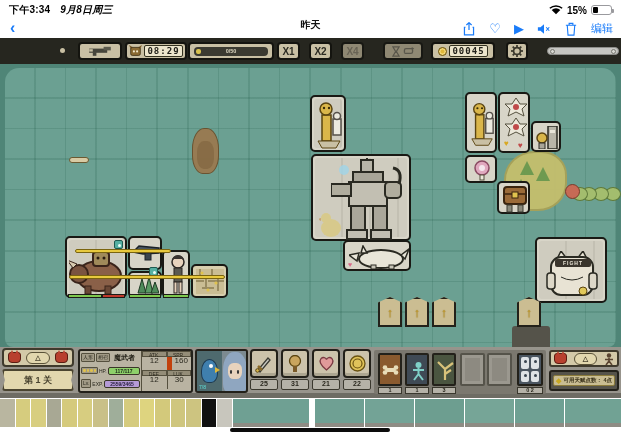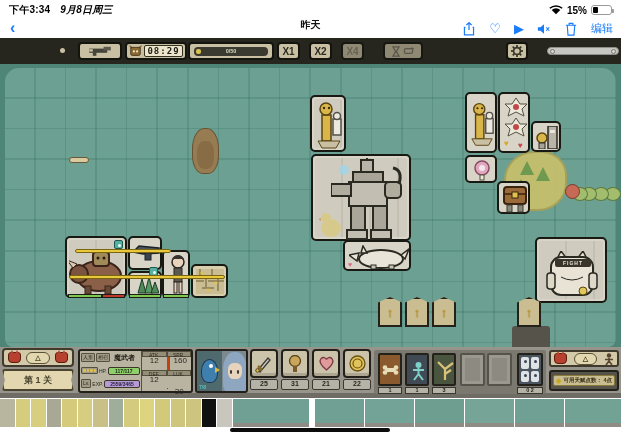--- a/index.html
+++ b/index.html
@@ -269,20 +269,24 @@
       <div class="panel dim" style="left:383px;width:40px;">
         <svg width="8" height="11" viewBox="0 0 10 14">
           <path d="M1 1 H9 L5.5 7 L9 13 H1 L4.5 7 Z" fill="none" stroke="#6b675a" stroke-width="1.6"></path>
         </svg>
         <svg width="13" height="10" viewBox="0 0 16 12">
           <path d="M3 8 V5 a2 2 0 0 1 2-2 h8 M13 4 V7 a2 2 0 0 1 -2 2 H3" fill="none" stroke="#6b675a" stroke-width="1.6"></path>
           <path d="M12 1 L15 3 L12 5 Z" fill="#6b675a"></path>
         </svg>
       </div>
 
+      <div class="panel" style="left:431px;width:64px;">
+        <div class="coin"></div>
+        <span class="digitbox">00045</span>
+      </div>
 
       <div class="panel" style="left:506px;width:22px;">
         <svg width="12" height="12" viewBox="0 0 14 14">
           <circle cx="7" cy="7" r="4" fill="none" stroke="#3a382c" stroke-width="2"></circle>
           <g stroke="#3a382c" stroke-width="2">
               <path d="M7 0 V3"></path>
               <path d="M7 11 V14"></path>
               <path d="M0 7 H3"></path>
               <path d="M11 7 H14"></path>
           <path d="M2 2 L4 4"></path>
@@ -533,25 +537,25 @@
             <div class="srow">
               <span class="tag">Lv.</span>
               <span>EXP.</span>
               <span class="bar exp">2559/3465</span>
             </div>
           </div>
           <div style="flex:1;display:grid;grid-template-columns:1fr 1fr;grid-template-rows:6px 13px 6px 13px;">
             <div class="statcell stathead" style="width:auto;">ATK.</div>
             <div class="statcell stathead" style="width:auto;border-left:1px solid #55503e;">SPR.</div>
             <div class="statcell statval" style="width:auto;">12</div>
-            <div class="statcell statval" style="width:auto;border-left:3px solid #c2410c;">160</div>
+            <div class="statcell statval" style="width:auto;border-left:5px solid #c2410c;">160</div>
             <div class="statcell stathead" style="width:auto;">DEF.</div>
             <div class="statcell stathead" style="width:auto;border-left:1px solid #55503e;">LUK.</div>
             <div class="statcell statval" style="width:auto;">12</div>
-            <div class="statcell statval" style="width:auto;border-left:1px solid #55503e;margin-top:12px;">30</div>
+            <div class="statcell statval" style="width:auto;border-left:1px solid #55503e;">30</div>
           </div>
         </div>
       </div>
 
       <div class="portrait">
         <div class="bird-half">
           <div class="bird-body"></div>
             <div class="bird-eye"></div>
             <div class="bird-beak"></div>
         </div>

